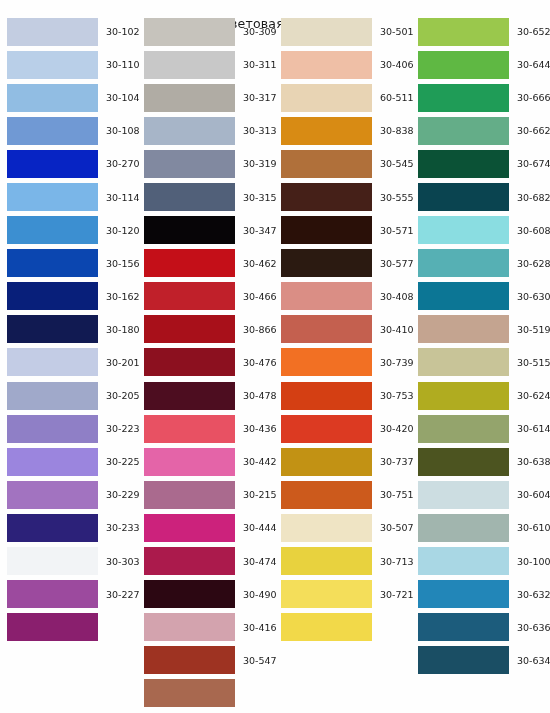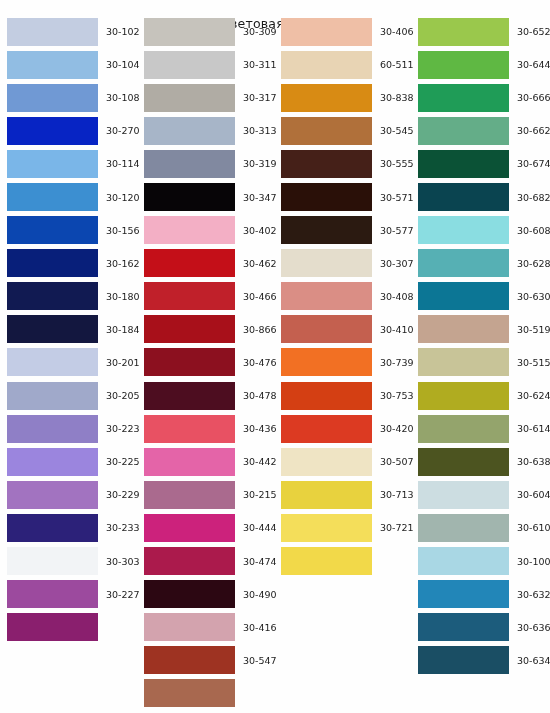--- a/index.html
+++ b/index.html
@@ -82,20 +82,24 @@
 
   <div id="title">Цветовая гамма</div>
 
   <div id="grid">
       <div class="palette-column">
         <div class="swatch-row">
           <div class="swatch" style="background: rgb(195, 205, 225);"></div>
           <div class="code">30-102</div>
         </div>
         <div class="swatch-row">
+          <div class="swatch" style="background: rgb(185, 207, 232);"></div>
+          <div class="code">30-110</div>
+        </div>
+        <div class="swatch-row">
           <div class="swatch" style="background: rgb(145, 189, 227);"></div>
           <div class="code">30-104</div>
         </div>
         <div class="swatch-row">
           <div class="swatch" style="background: rgb(112, 153, 212);"></div>
           <div class="code">30-108</div>
         </div>
         <div class="swatch-row">
           <div class="swatch" style="background: rgb(7, 36, 196);"></div>
           <div class="code">30-270</div>
@@ -114,24 +118,20 @@
         </div>
         <div class="swatch-row">
           <div class="swatch" style="background: rgb(8, 31, 122);"></div>
           <div class="code">30-162</div>
         </div>
         <div class="swatch-row">
           <div class="swatch" style="background: rgb(17, 26, 82);"></div>
           <div class="code">30-180</div>
         </div>
         <div class="swatch-row">
-          <div class="swatch" style="background: rgb(19, 23, 63);"></div>
-          <div class="code">30-184</div>
-        </div>
-        <div class="swatch-row">
           <div class="swatch" style="background: rgb(195, 204, 229);"></div>
           <div class="code">30-201</div>
         </div>
         <div class="swatch-row">
           <div class="swatch" style="background: rgb(160, 169, 202);"></div>
           <div class="code">30-205</div>
         </div>
         <div class="swatch-row">
           <div class="swatch" style="background: rgb(143, 127, 198);"></div>
           <div class="code">30-223</div>
@@ -175,28 +175,28 @@
         </div>
         <div class="swatch-row">
           <div class="swatch" style="background: rgb(167, 181, 200);"></div>
           <div class="code">30-313</div>
         </div>
         <div class="swatch-row">
           <div class="swatch" style="background: rgb(129, 137, 160);"></div>
           <div class="code">30-319</div>
         </div>
         <div class="swatch-row">
+          <div class="swatch" style="background: rgb(81, 96, 121);"></div>
+          <div class="code">30-315</div>
+        </div>
+        <div class="swatch-row">
           <div class="swatch" style="background: rgb(7, 5, 7);"></div>
           <div class="code">30-347</div>
         </div>
         <div class="swatch-row">
-          <div class="swatch" style="background: rgb(243, 175, 197);"></div>
-          <div class="code">30-402</div>
-        </div>
-        <div class="swatch-row">
           <div class="swatch" style="background: rgb(196, 15, 24);"></div>
           <div class="code">30-462</div>
         </div>
         <div class="swatch-row">
           <div class="swatch" style="background: rgb(192, 32, 42);"></div>
           <div class="code">30-466</div>
         </div>
         <div class="swatch-row">
           <div class="swatch" style="background: rgb(168, 16, 26);"></div>
           <div class="code">30-866</div>
@@ -240,20 +240,24 @@
         <div class="swatch-row">
           <div class="swatch" style="background: rgb(158, 51, 34);"></div>
           <div class="code">30-547</div>
         </div>
         <div class="swatch-row">
           <div class="swatch" style="background: rgb(168, 104, 79);"></div>
         </div>
       </div>
       <div class="palette-column">
         <div class="swatch-row">
+          <div class="swatch" style="background: rgb(228, 220, 196);"></div>
+          <div class="code">30-501</div>
+        </div>
+        <div class="swatch-row">
           <div class="swatch" style="background: rgb(239, 191, 166);"></div>
           <div class="code">30-406</div>
         </div>
         <div class="swatch-row">
           <div class="swatch" style="background: rgb(232, 212, 180);"></div>
           <div class="code">60-511</div>
         </div>
         <div class="swatch-row">
           <div class="swatch" style="background: rgb(216, 139, 20);"></div>
           <div class="code">30-838</div>
@@ -268,42 +272,46 @@
         </div>
         <div class="swatch-row">
           <div class="swatch" style="background: rgb(42, 16, 8);"></div>
           <div class="code">30-571</div>
         </div>
         <div class="swatch-row">
           <div class="swatch" style="background: rgb(43, 26, 17);"></div>
           <div class="code">30-577</div>
         </div>
         <div class="swatch-row">
-          <div class="swatch" style="background: rgb(228, 221, 204);"></div>
-          <div class="code">30-307</div>
-        </div>
-        <div class="swatch-row">
           <div class="swatch" style="background: rgb(218, 142, 133);"></div>
           <div class="code">30-408</div>
         </div>
         <div class="swatch-row">
           <div class="swatch" style="background: rgb(196, 96, 79);"></div>
           <div class="code">30-410</div>
         </div>
         <div class="swatch-row">
           <div class="swatch" style="background: rgb(242, 112, 35);"></div>
           <div class="code">30-739</div>
         </div>
         <div class="swatch-row">
           <div class="swatch" style="background: rgb(212, 63, 19);"></div>
           <div class="code">30-753</div>
         </div>
         <div class="swatch-row">
           <div class="swatch" style="background: rgb(220, 58, 34);"></div>
           <div class="code">30-420</div>
+        </div>
+        <div class="swatch-row">
+          <div class="swatch" style="background: rgb(194, 146, 20);"></div>
+          <div class="code">30-737</div>
+        </div>
+        <div class="swatch-row">
+          <div class="swatch" style="background: rgb(204, 90, 28);"></div>
+          <div class="code">30-751</div>
         </div>
         <div class="swatch-row">
           <div class="swatch" style="background: rgb(239, 228, 196);"></div>
           <div class="code">30-507</div>
         </div>
         <div class="swatch-row">
           <div class="swatch" style="background: rgb(232, 210, 62);"></div>
           <div class="code">30-713</div>
         </div>
         <div class="swatch-row">

